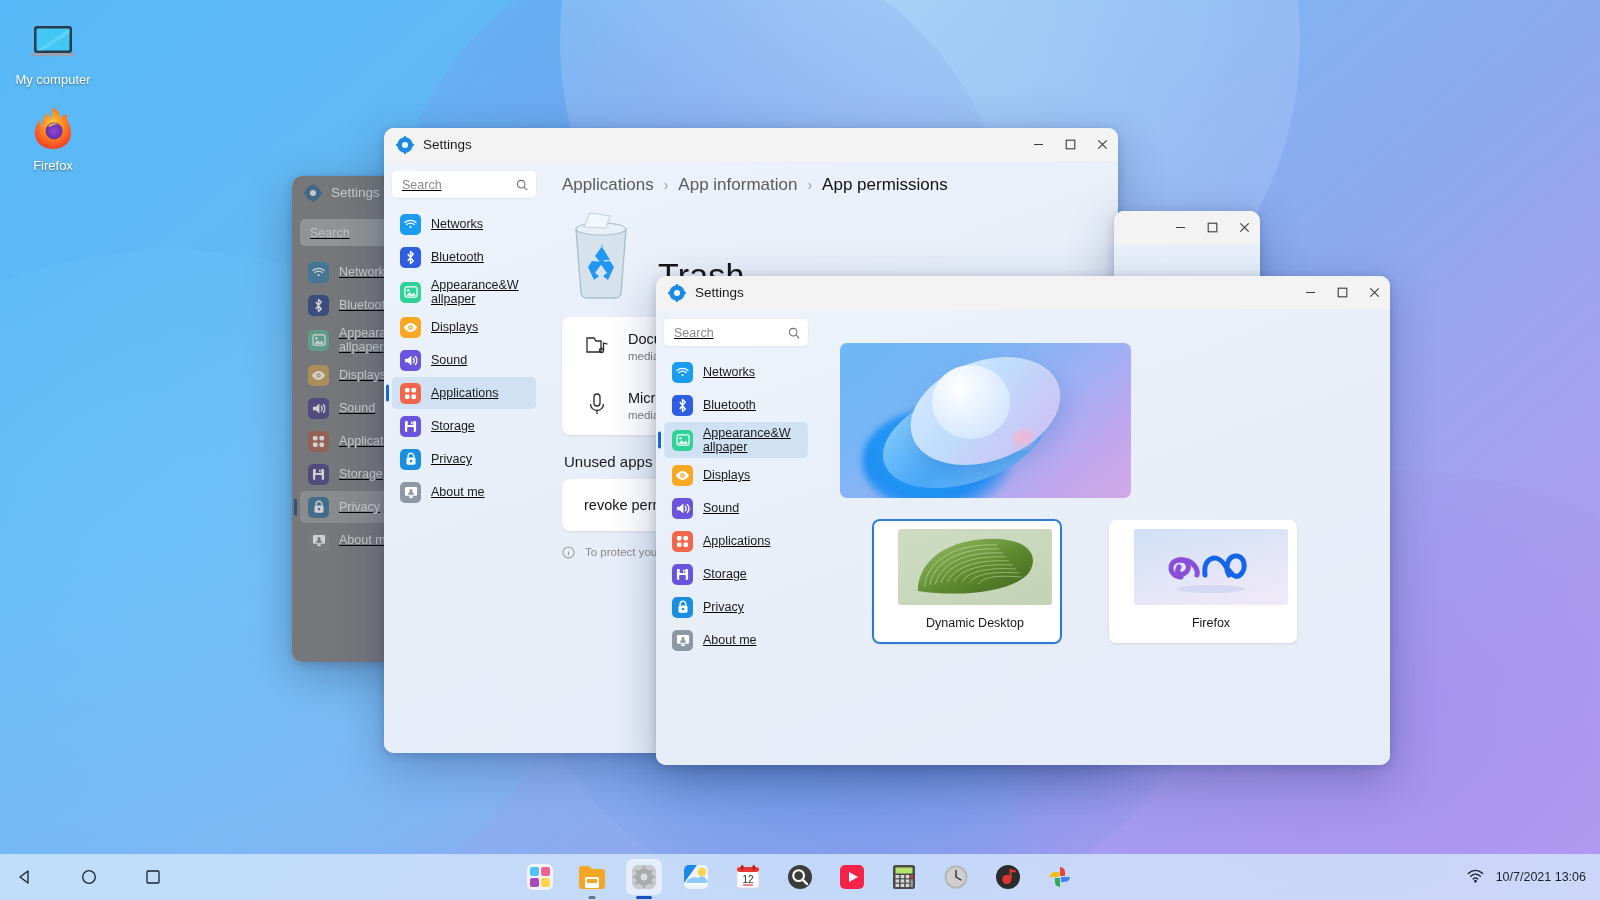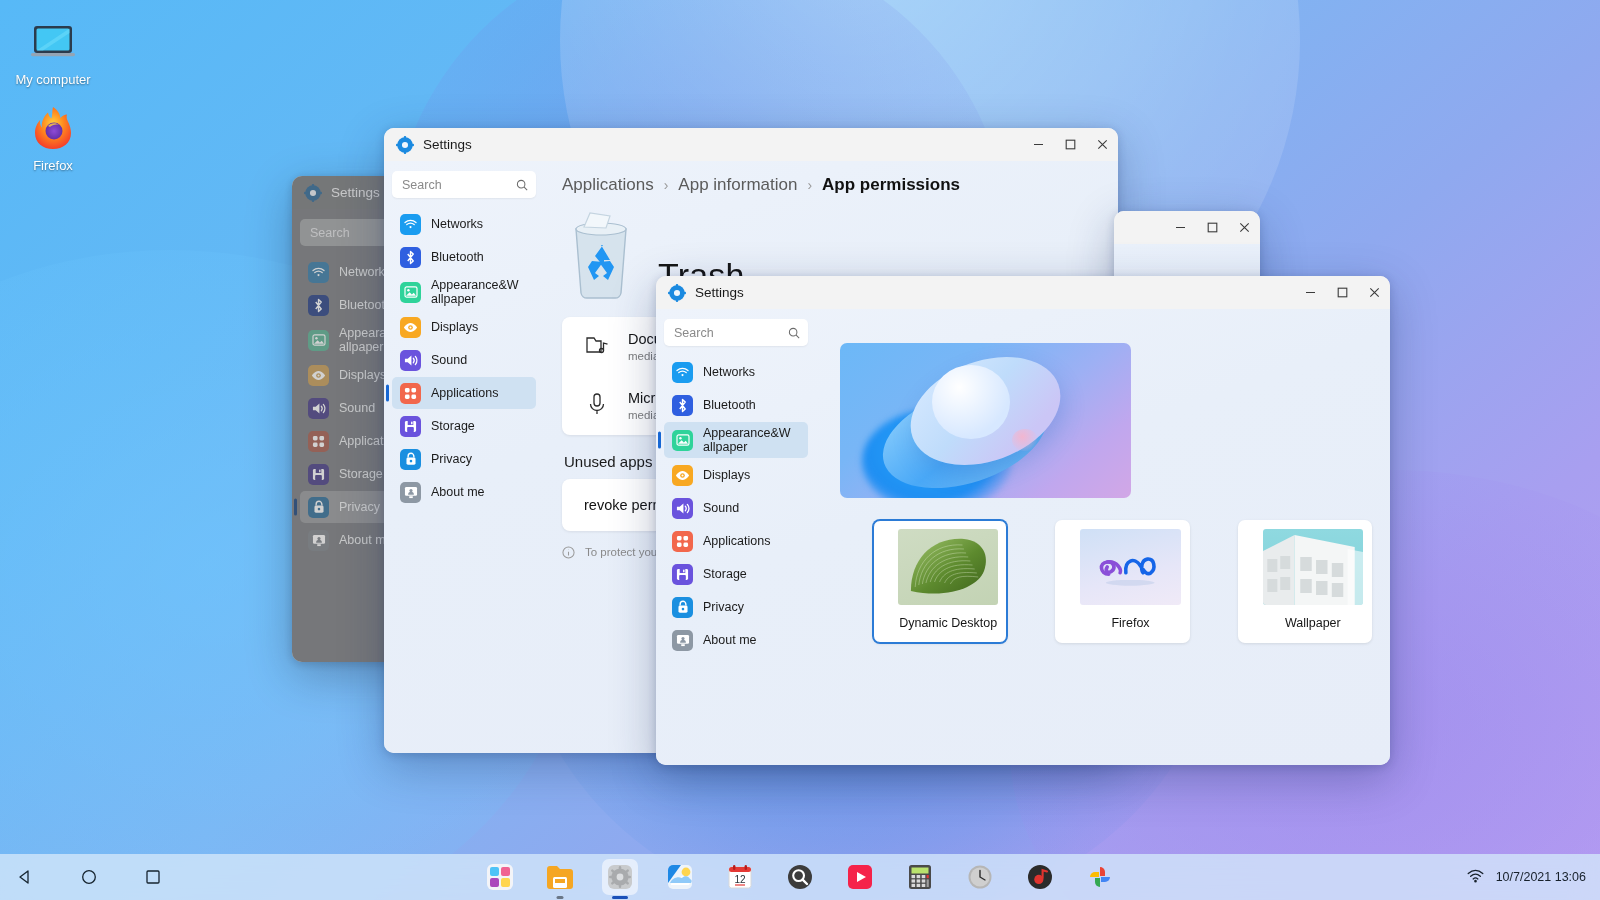--- a/index.html
+++ b/index.html
@@ -67,21 +67,21 @@
   }
   .titlebar .tb-icon { width:18px; height:18px; margin-right: 9px; flex:0 0 auto;}
   .titlebar .tb-title { font-size: 13.5px; color: #1a1a1a; }
   .wctrls { position:absolute; right:0; top:0; height:33px; display:flex; }
   .wctrl { width: 32px; height: 33px; display:flex; align-items:center; justify-content:center; color:#3b3b3b; }
   .wctrl svg { display:block; }
 
   .win-body { display: flex; height: calc(100% - 33px); background: linear-gradient(160deg,#eef3fb 0%,#e8eff9 40%,#e7edf8 100%); }
 
   
-  .sidebar { width: 160px; flex: 0 0 160px; padding: 10px 8px 0 8px; }
+  .sidebar { width: 160px; flex: 0 0 160px; padding: 10px 8px 0 8px; text-decoration: underline; }
   .searchbox {
     background:#fff; border-radius: 5px; height: 27px;
     display:flex; align-items:center; padding: 0 8px 0 10px;
     font-size: 12.5px; color:#8a8a8a;
     box-shadow: 0 1px 2px rgba(0,0,0,.06);
     margin-bottom: 10px;
   }
   .searchbox .sb-text { flex:1; }
   .searchbox .sb-ico { color:#6b6b6b; display:flex; }
   .nav-item {
@@ -101,21 +101,21 @@
     display:flex; align-items:center; justify-content:center; color:#fff;
   }
   .nav-lbl { line-height:14px; }
 
   
   .main { flex:1; overflow:hidden; position:relative; padding: 14px 18px 0 18px; }
 
   
   .crumbs { display:flex; align-items:center; gap:10px; font-size:17px; color:#5b5b5b; }
   .crumbs .sep { color:#9a9a9a; font-size:14px; }
-  .crumbs .cur { color:#111; font-weight:bold; }
+  .crumbs .cur { color:#111; font-weight:normal; }
 
   .trash-head { display:flex; align-items:flex-end; gap:18px; margin-top:14px; }
   .trash-title { font-size:34px; color:#151515; letter-spacing:.2px; padding-bottom:8px;}
 
   .card { background:#fff; border-radius:8px; box-shadow:0 1px 3px rgba(0,0,0,.08); }
   .perm-row { display:flex; align-items:center; gap:18px; padding: 14px 22px; }
   .perm-row .ptxt .pname { font-size:14.5px; color:#131313; }
   .perm-row .ptxt .pdesc { font-size:11.5px; color:#7d7d7d; margin-top:3px; }
   .sect-title { font-size:15px; color:#1a1a1a; margin: 18px 0 9px 2px; }
   .revoke-card { padding: 18px 22px; font-size:14.5px; color:#131313; }
@@ -156,21 +156,21 @@
 
   
   #taskbar {
     position:absolute; left:0; bottom:0; width:1600px; height:46px;
     background: rgba(210,230,250,.80);
     backdrop-filter: blur(14px);
     display:flex; align-items:center;
   }
   .tb-nav { display:flex; align-items:center; gap:42px; padding-left: 14px; width:300px; }
   .tb-navbtn { width:22px; height:22px; display:flex; align-items:center; justify-content:center; color:#1d2c3a; }
-  .tb-apps { position:absolute; left:50%; transform:translateX(-50%); display:flex; align-items:center; gap:24px; }
+  .tb-apps { position:absolute; left:50%; transform:translateX(-50%); display:flex; align-items:center; gap:16px; }
   .tb-app { width:36px; height:36px; border-radius:7px; position:relative; display:flex; align-items:center; justify-content:center; }
   .tb-app.active { background: rgba(255,255,255,.55); }
   .tb-app .dot { position:absolute; bottom:-4px; left:50%; transform:translateX(-50%); width:16px; height:3px; border-radius:2px; background:#1a50b8; }
   .tb-app .dot.small { width:7px; background:#6a7788; }
   .tb-right { position:absolute; right:14px; display:flex; align-items:center; gap:12px; color:#17212b; font-size:12.5px; }
 
   svg { overflow: visible; }
 </style>
 </head>
 <body>
@@ -759,42 +759,20 @@
               <svg width="100%" height="100%" viewBox="0 0 140 76">
                 <path d="M40 48 C28 48 26 32 38 31 C48 30 50 40 44 44 C40 47 34 44 38 38" fill="none" stroke="#8a4fd8" stroke-width="5" stroke-linecap="round"></path>
                 <path d="M38 31 C52 29 58 42 56 46" fill="none" stroke="#8a4fd8" stroke-width="5" stroke-linecap="round"></path>
                 <path d="M64 46 C62 28 76 24 84 36 C90 45 94 50 99 46 C106 40 104 26 94 27 C86 28 84 40 88 46" fill="none" stroke="#1565e8" stroke-width="5" stroke-linecap="round"></path>
                 <ellipse cx="70" cy="60" rx="34" ry="4" fill="#b9c8e6" opacity=".45"></ellipse>
               </svg>
             </div>
             <div class="tlbl">Firefox</div>
           </div>
 
-          <div class="tile">
-            <div class="thumb" style="background:linear-gradient(180deg,#8fd9e0,#7fd0d8);">
-              <svg width="100%" height="100%" viewBox="0 0 140 76" preserveAspectRatio="none">
-                <path d="M0 22 L44 6 L44 76 L0 76 Z" fill="#e9eced"></path>
-                <path d="M44 6 L128 18 L128 76 L44 76 Z" fill="#f4f6f6"></path>
-                <g fill="#d6dbdc">
-                  <rect x="6" y="30" width="14" height="13"></rect>
-                    <rect x="24" y="27" width="14" height="13"></rect>
-                  <rect x="6" y="50" width="14" height="13"></rect>
-                    <rect x="24" y="48" width="14" height="13"></rect>
-                  <rect x="52" y="28" width="16" height="14"></rect>
-                    <rect x="74" y="31" width="16" height="14"></rect>
-                  <rect x="96" y="34" width="16" height="14"></rect>
-                  <rect x="52" y="50" width="16" height="14"></rect>
-                    <rect x="74" y="52" width="16" height="14"></rect>
-                  <rect x="96" y="54" width="16" height="14"></rect>
-                </g>
-                <path d="M118 20 L140 23 L140 76 L118 76 Z" fill="#ffffff" opacity=".55"></path>
-              </svg>
-            </div>
-            <div class="tlbl">Wallpaper</div>
-          </div>
         </div>
       </div>
     </div>
   </div>
 
   <div id="taskbar">
     <div class="tb-nav">
       <div class="tb-navbtn">
         <svg width="16" height="16" viewBox="0 0 16 16">
             <path d="M11 2 L3 8 L11 14 Z" fill="none" stroke="#16242f" stroke-width="1.3" stroke-linejoin="round"></path>

